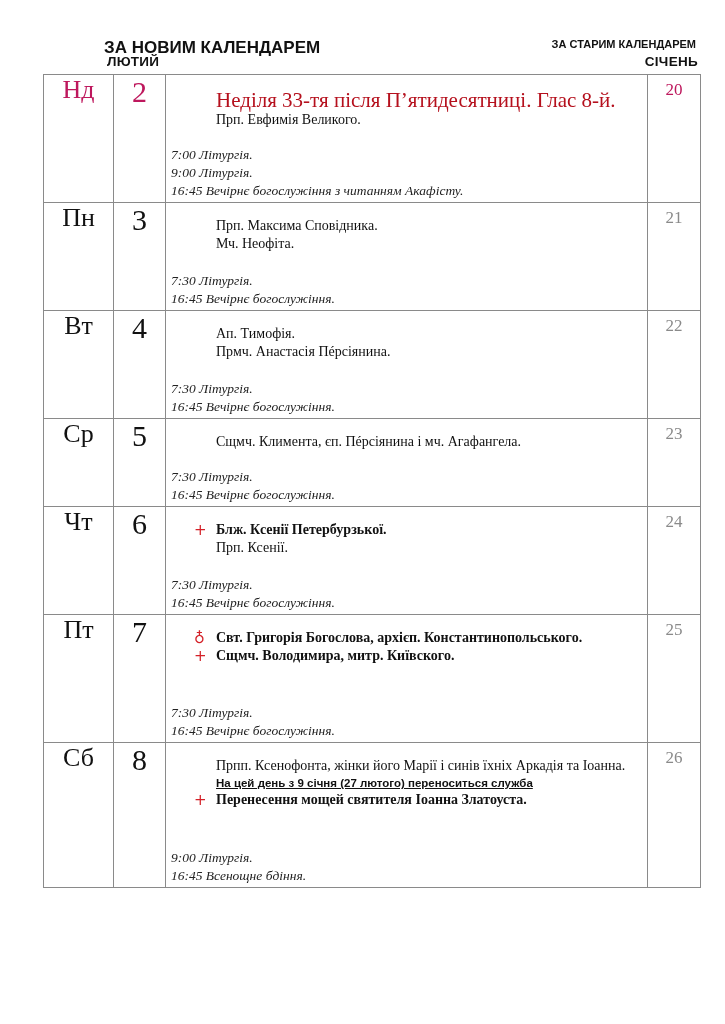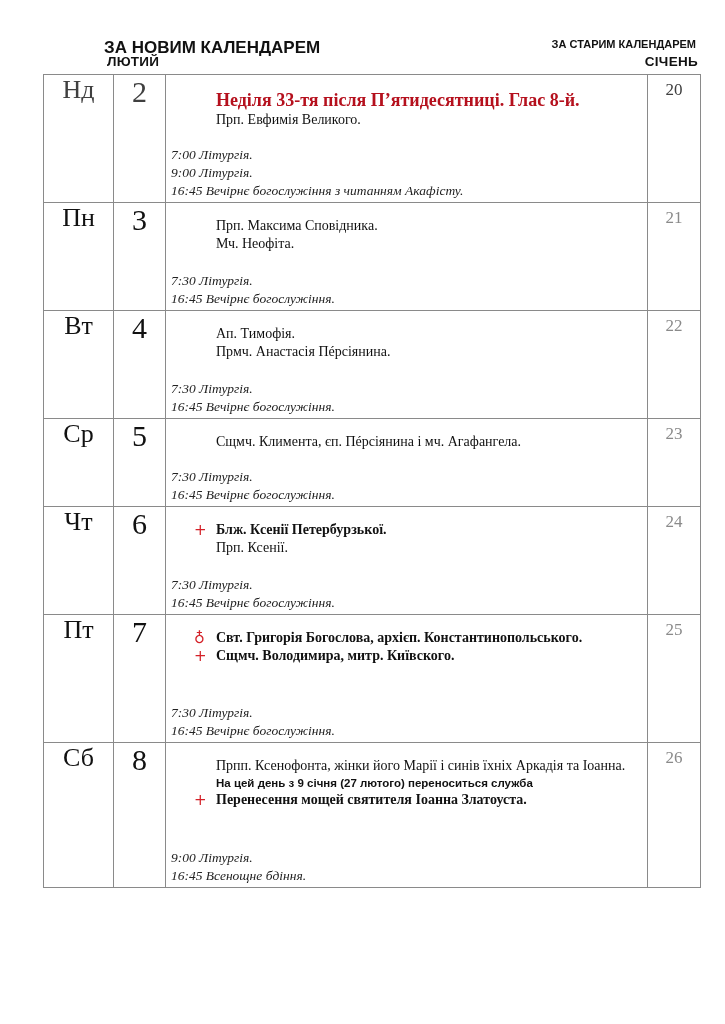--- a/index.html
+++ b/index.html
@@ -57,36 +57,36 @@
       padding-top: 5px;
       line-height: 34px;
     }
     .old {
       font-size: 17px;
       text-align: center;
       padding-top: 5px;
       line-height: 30px;
       color: #8a8a8a;
     }
-    .red { color: #404040; }
+    .red { color: #be185d; }
 
     .body {
       position: relative;
       padding: 0 4px 0 5px;
       font-size: 14px;
     }
     .commem {
       padding-left: 45px;
       line-height: 18px;
     }
     .commem .line { display: block; }
     .commem .title-red {
       color: #b5101d;
-      font-weight: bold;
-      font-size: 18px;
+      font-weight: normal;
+      font-size: 21px;
       line-height: 22px;
     }
     .commem .feast {
       position: relative;
       display: block;
       font-weight: bold;
     }
     .commem .feast .mark {
       position: absolute;
       left: -22px;
@@ -96,20 +96,21 @@
       font-weight: normal;
       font-size: 15px;
       line-height: 18px;
     }
     .commem .note {
       display: block;
       font-family: "Liberation Sans", sans-serif;
       font-weight: bold;
       font-size: 11.5px;
       line-height: 16px;
+      text-decoration: underline;
     }
     .services {
       position: absolute;
       left: 5px;
       bottom: 1px;
       font-style: italic;
       font-size: 13.5px;
       line-height: 18px;
       color: #222;
       margin-top: 16px;

